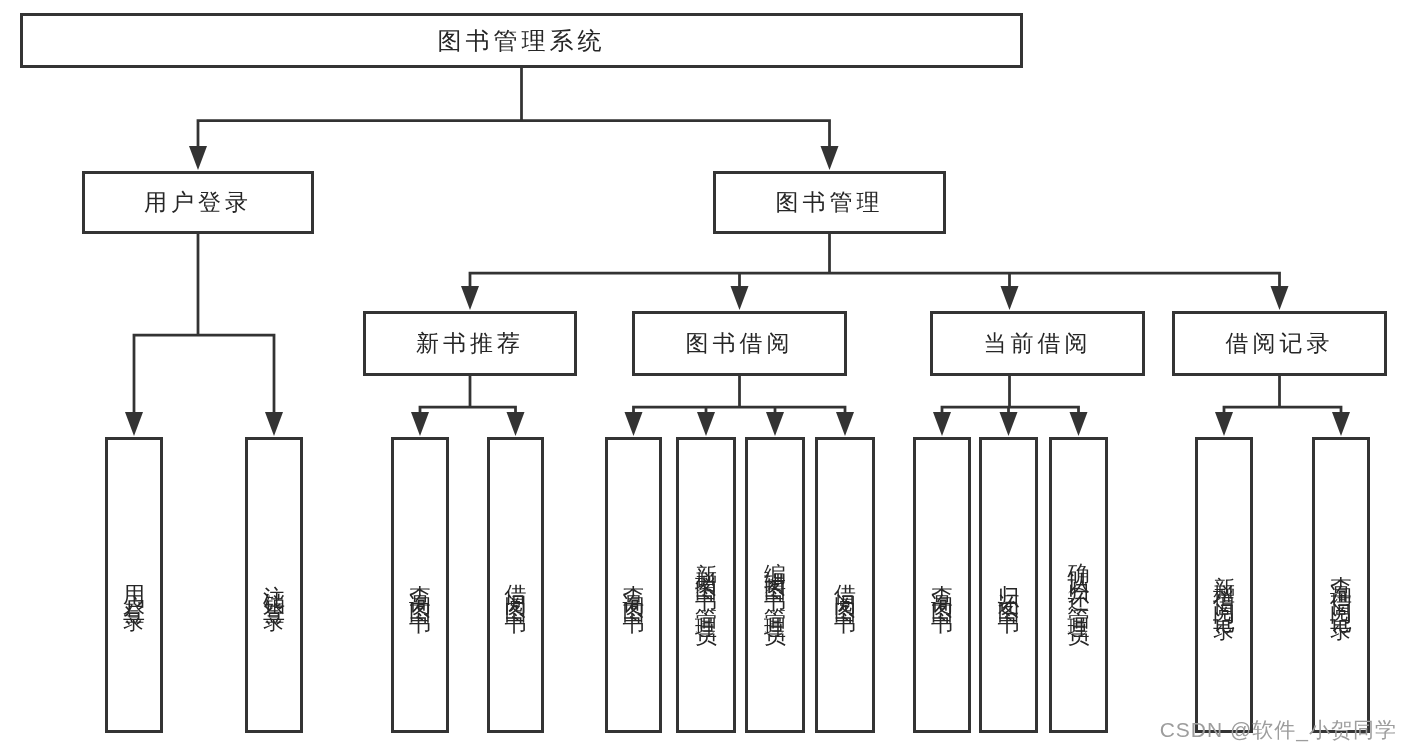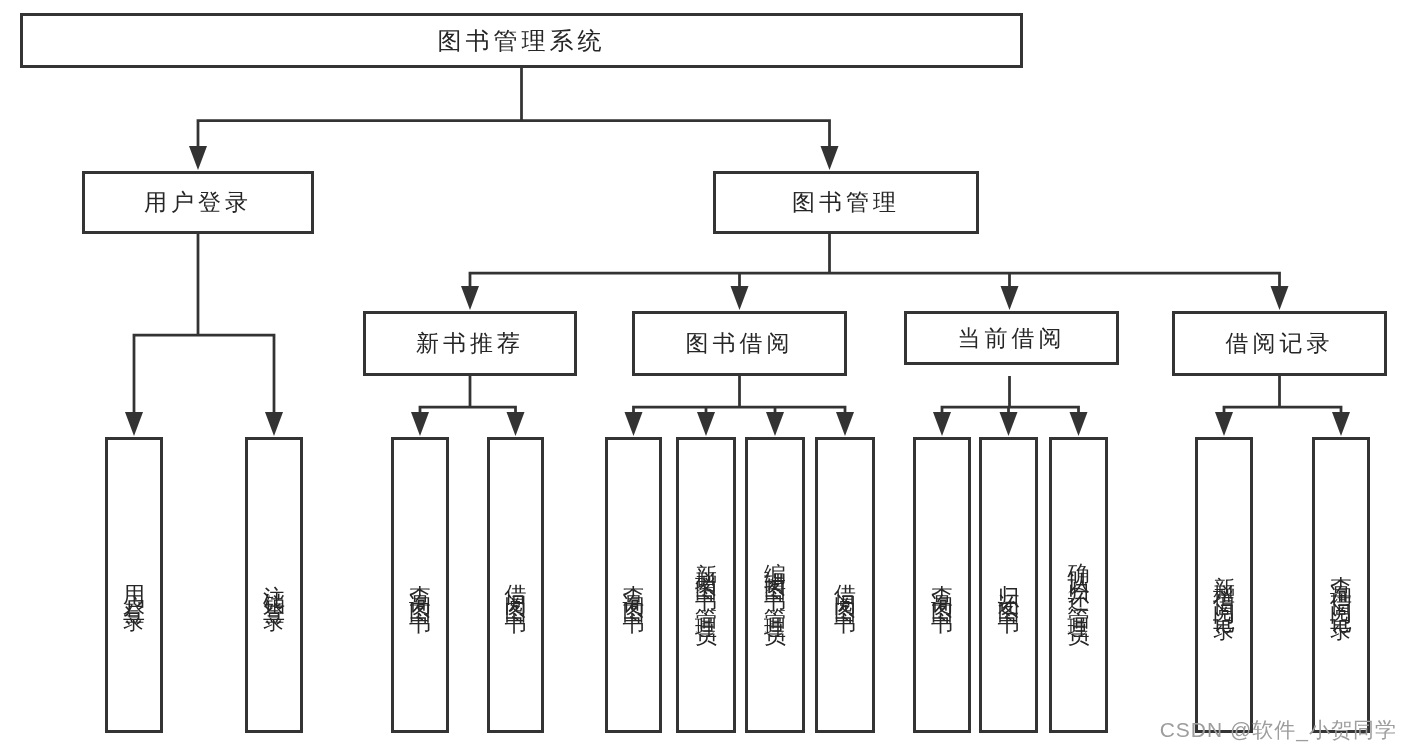--- a/index.html
+++ b/index.html
@@ -48,31 +48,31 @@
          M1332 412 H1350 L1341 436 Z" fill="#333333" stroke="none"></path>
   </svg>
 
   <div class="node h title-node" style="left:20px;top:13px;width:1003px;height:55px">
     <span class="lbl">图书管理系统</span>
   </div>
 
   <div class="node h" style="left:82px;top:171px;width:232px;height:63px">
     <span class="lbl">用户登录</span>
   </div>
-  <div class="node h" style="left:713px;top:171px;width:266px;height:63px">
+  <div class="node h" style="left:713px;top:171px;width:233px;height:63px">
     <span class="lbl">图书管理</span>
   </div>
 
   <div class="node h" style="left:632px;top:311px;width:215px;height:65px">
     <span class="lbl">图书借阅</span>
   </div>
   <div class="node h" style="left:363px;top:311px;width:214px;height:65px">
     <span class="lbl">新书推荐</span>
   </div>
-  <div class="node h" style="left:904px;top:311px;width:215px;height:54px">
+  <div class="node h" style="left:930px;top:311px;width:215px;height:65px">
     <span class="lbl">当前借阅</span>
   </div>
   <div class="node h" style="left:1172px;top:311px;width:215px;height:65px">
     <span class="lbl">借阅记录</span>
   </div>
 
   <div class="node v" style="left:105px;top:437px;width:58px;height:296px">
     <span class="lbl">用户登录</span>
   </div>
   <div class="node v" style="left:245px;top:437px;width:58px;height:296px">

